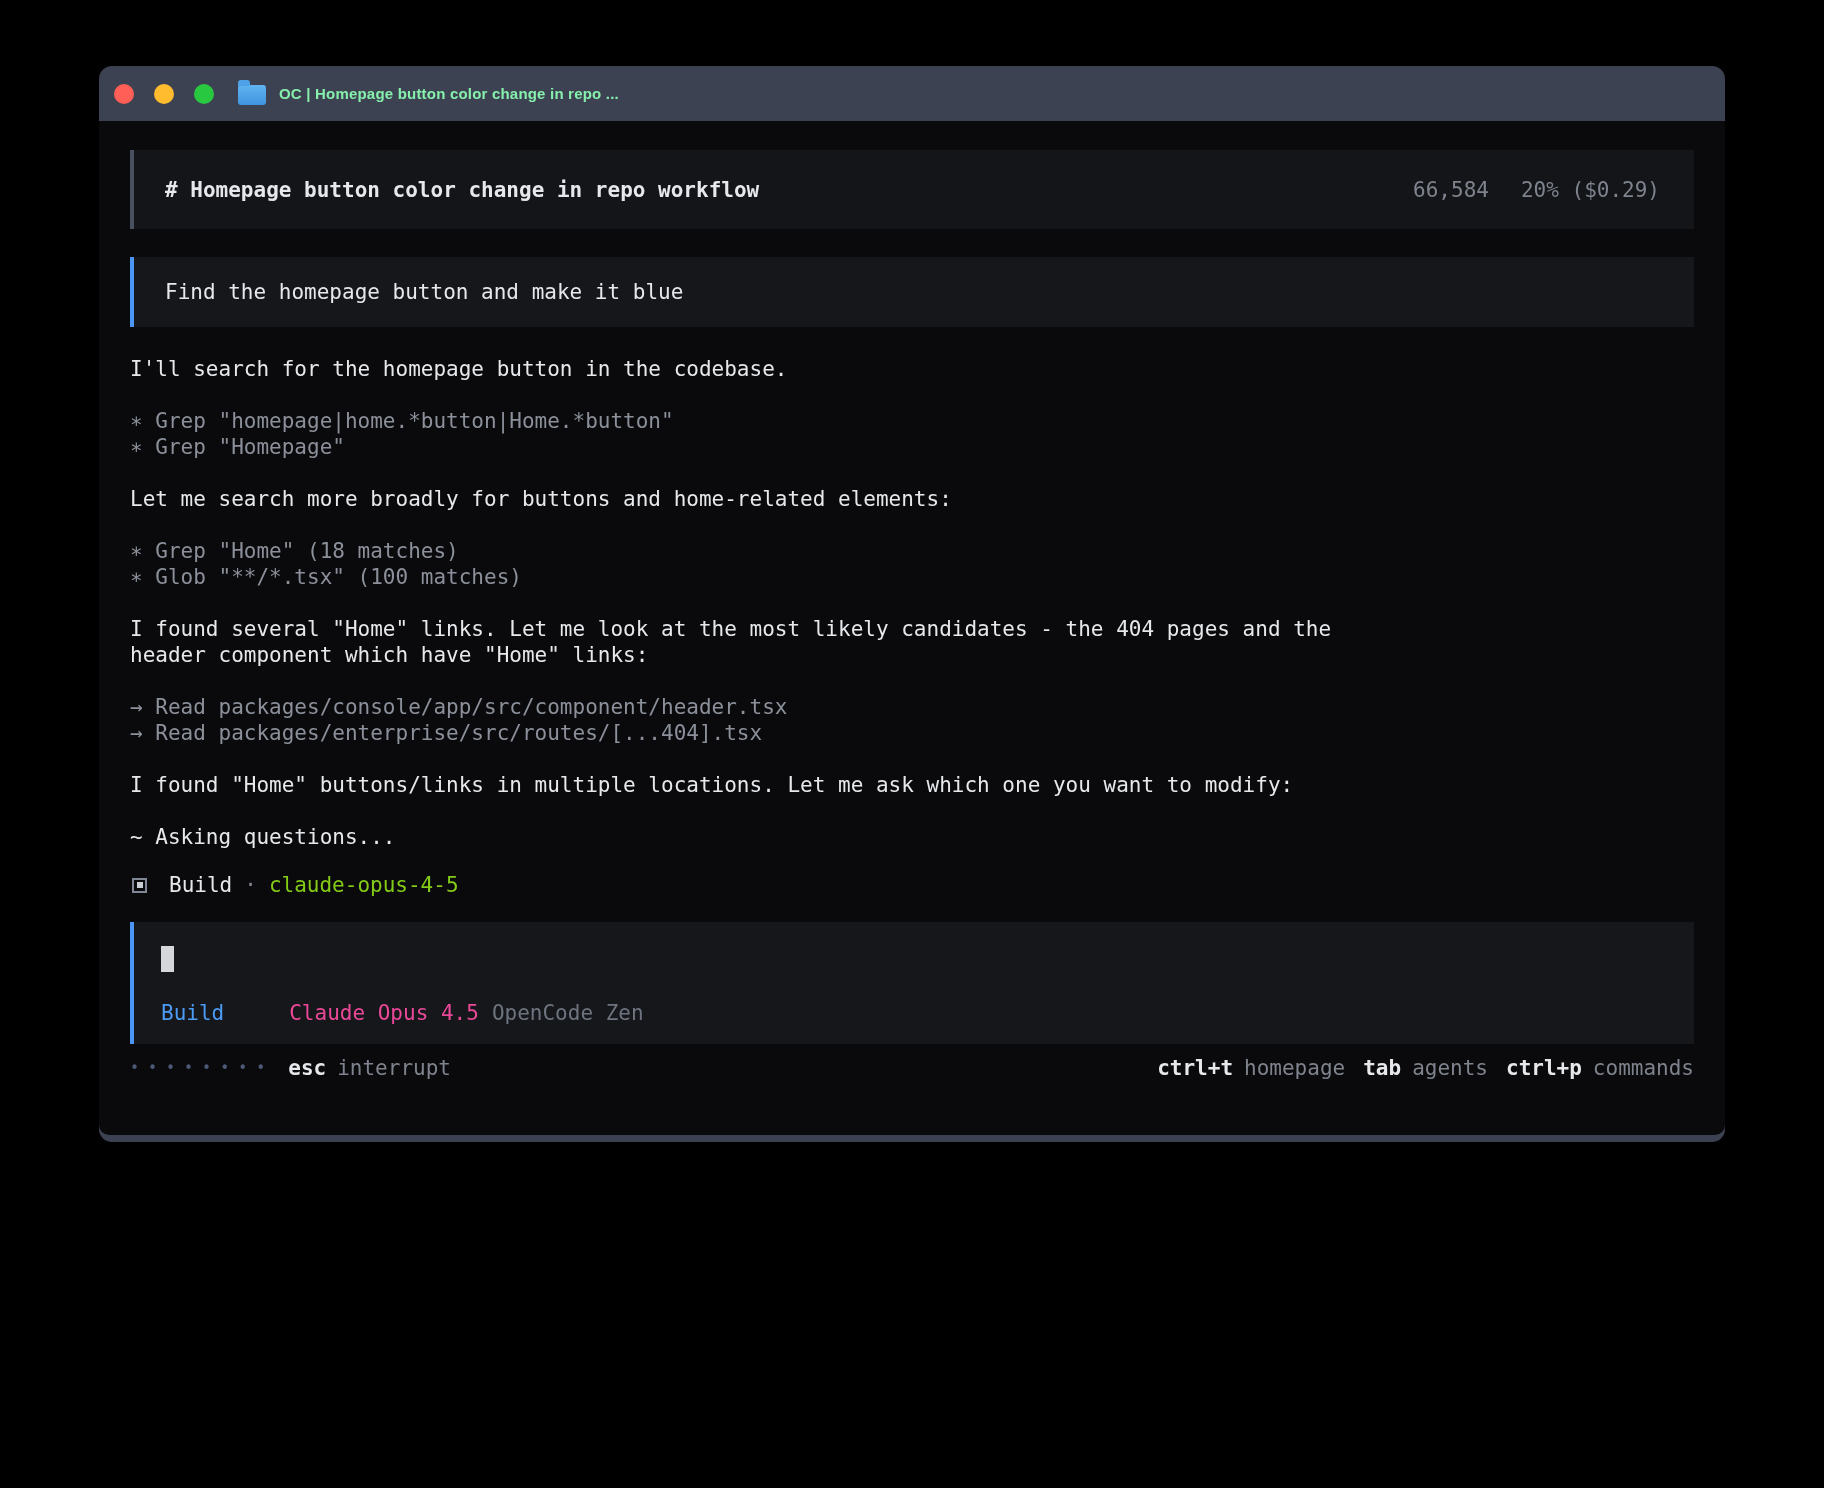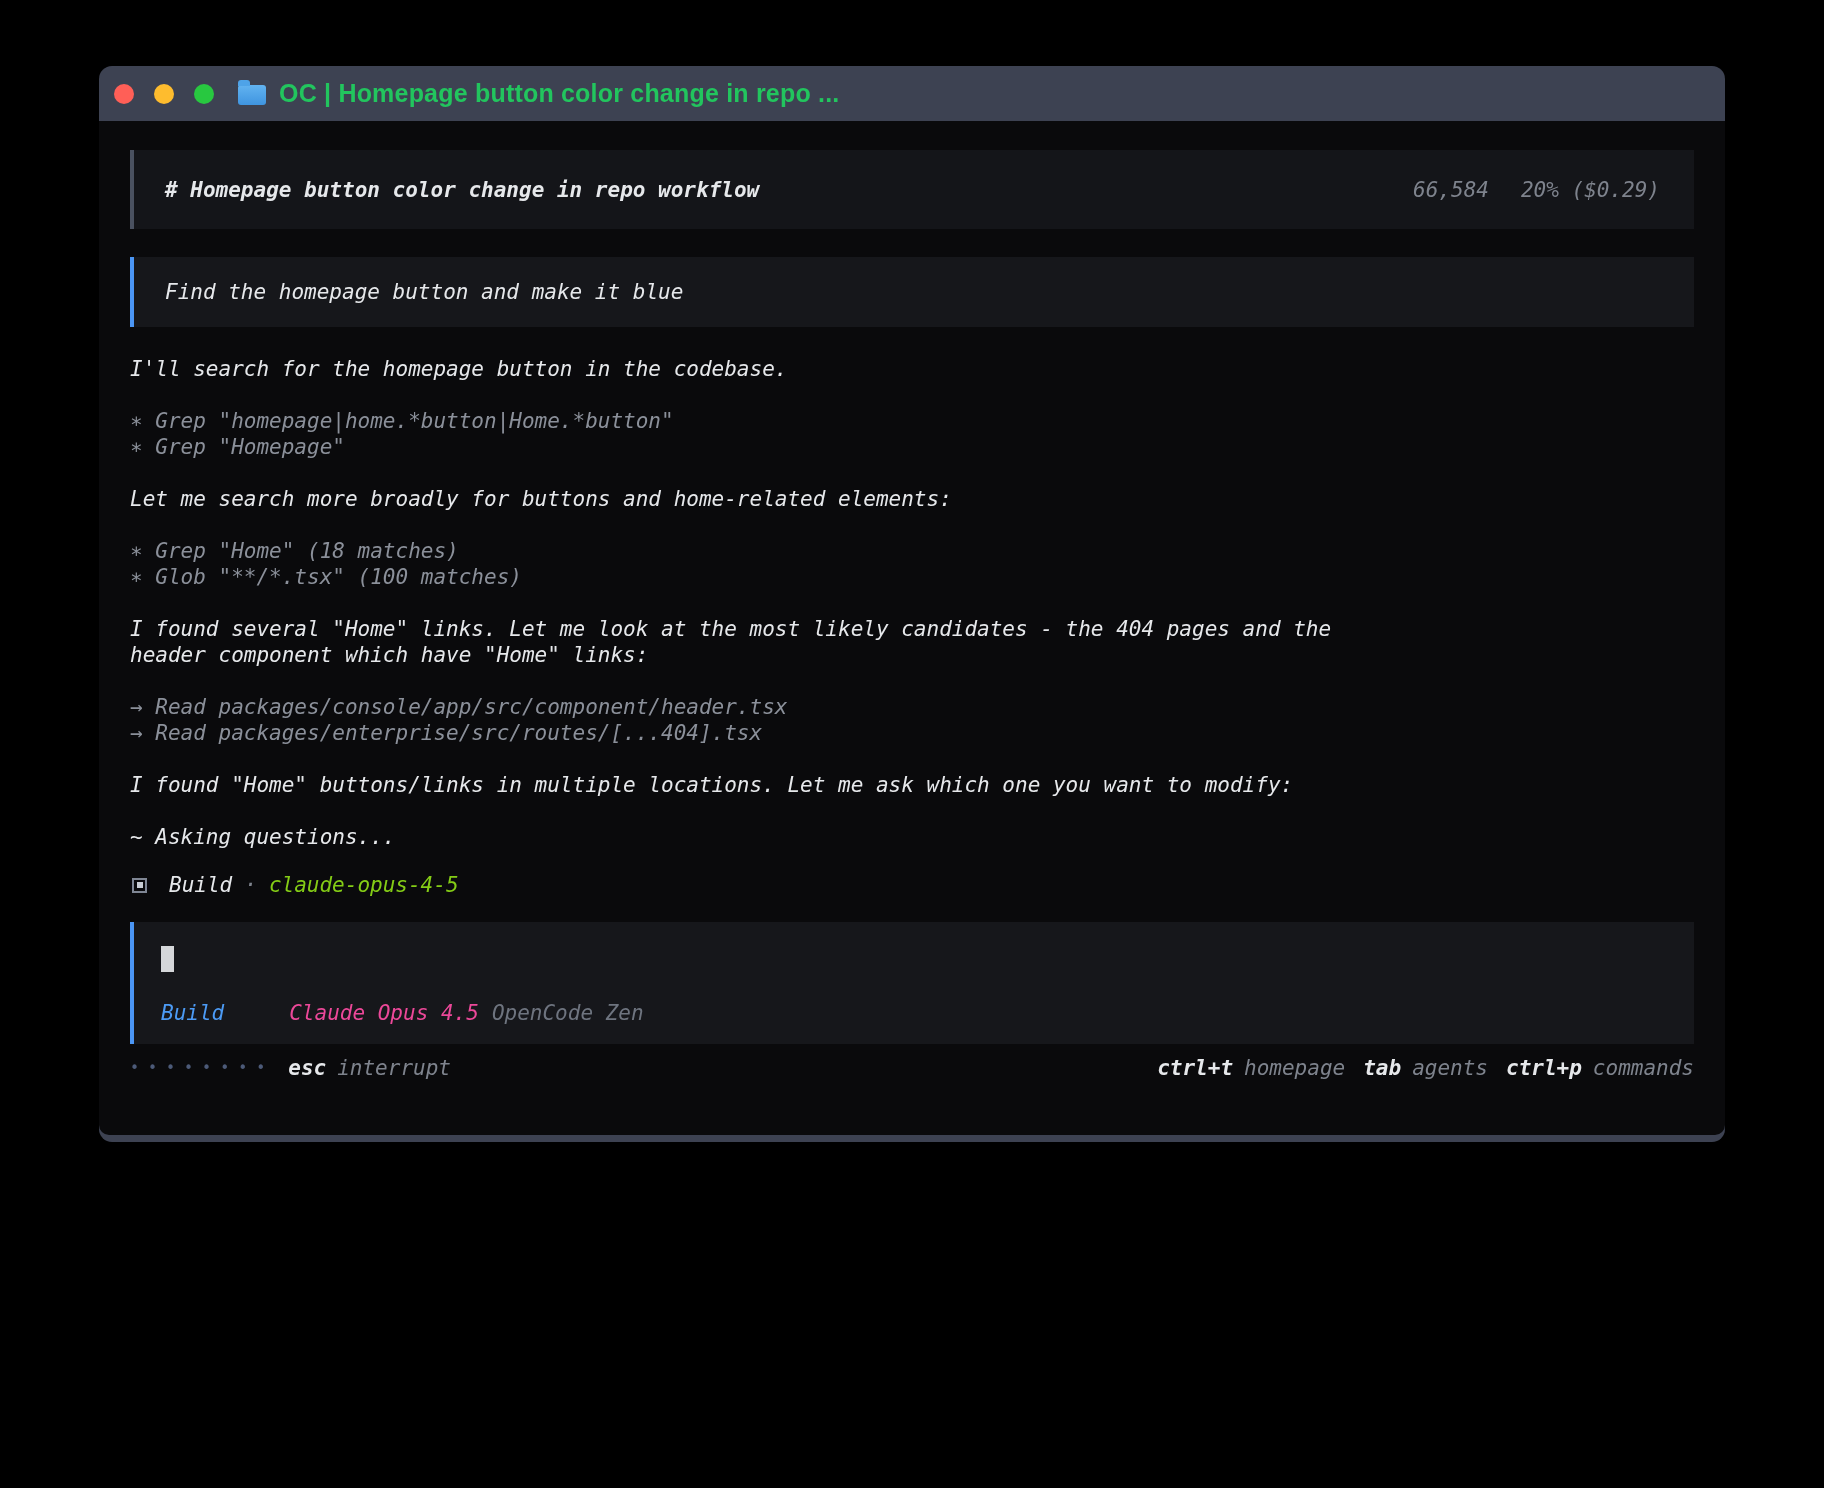--- a/index.html
+++ b/index.html
@@ -20,28 +20,28 @@
   .light { width: 20px; height: 20px; border-radius: 50%; }
   .light-red { background: #ff5f57; }
   .light-yellow { background: #febc2e; }
   .light-green { background: #28c840; }
   .title-wrap { display: flex; align-items: center; margin-left: 24px; gap: 13px; }
   .folder { position: relative; width: 28px; height: 20px; margin-top: 3px;
     background: linear-gradient(#62b3f0, #3f95e0); border-radius: 3px; }
   .folder::before { content: ""; position: absolute; top: -5px; left: 0; width: 12px; height: 6px;
     background: #4ea3e8; border-radius: 3px 3px 0 0; }
   .window-title { font-family: "Liberation Sans", sans-serif; font-weight: 700;
-    font-size: 25px; color: #22c55e; letter-spacing: 0.2px; text-align: right; }
+    font-size: 15px; color: #86efac; letter-spacing: 0.2px; text-align: right; }
 
   
   .content {
     flex: 1 1 auto; background: #0a0a0c; border-radius: 0 0 10px 10px;
     padding: 29px 31px 0 31px;
     display: flex; flex-direction: column;
-    color: #e6e8eb; font-size: 21px; overflow: hidden; font-style: italic;
+    color: #e6e8eb; font-size: 21px; overflow: hidden;
   }
 
   .block { border-left: 4px solid transparent; }
 
   .header-block {
     height: 79px; background: #141519; border-left-color: #4a5160;
     display: flex; align-items: center; justify-content: space-between;
     padding: 0 34px 0 31px; flex: 0 0 auto;
   }
   .header-title { font-weight: 700; white-space: pre; }

